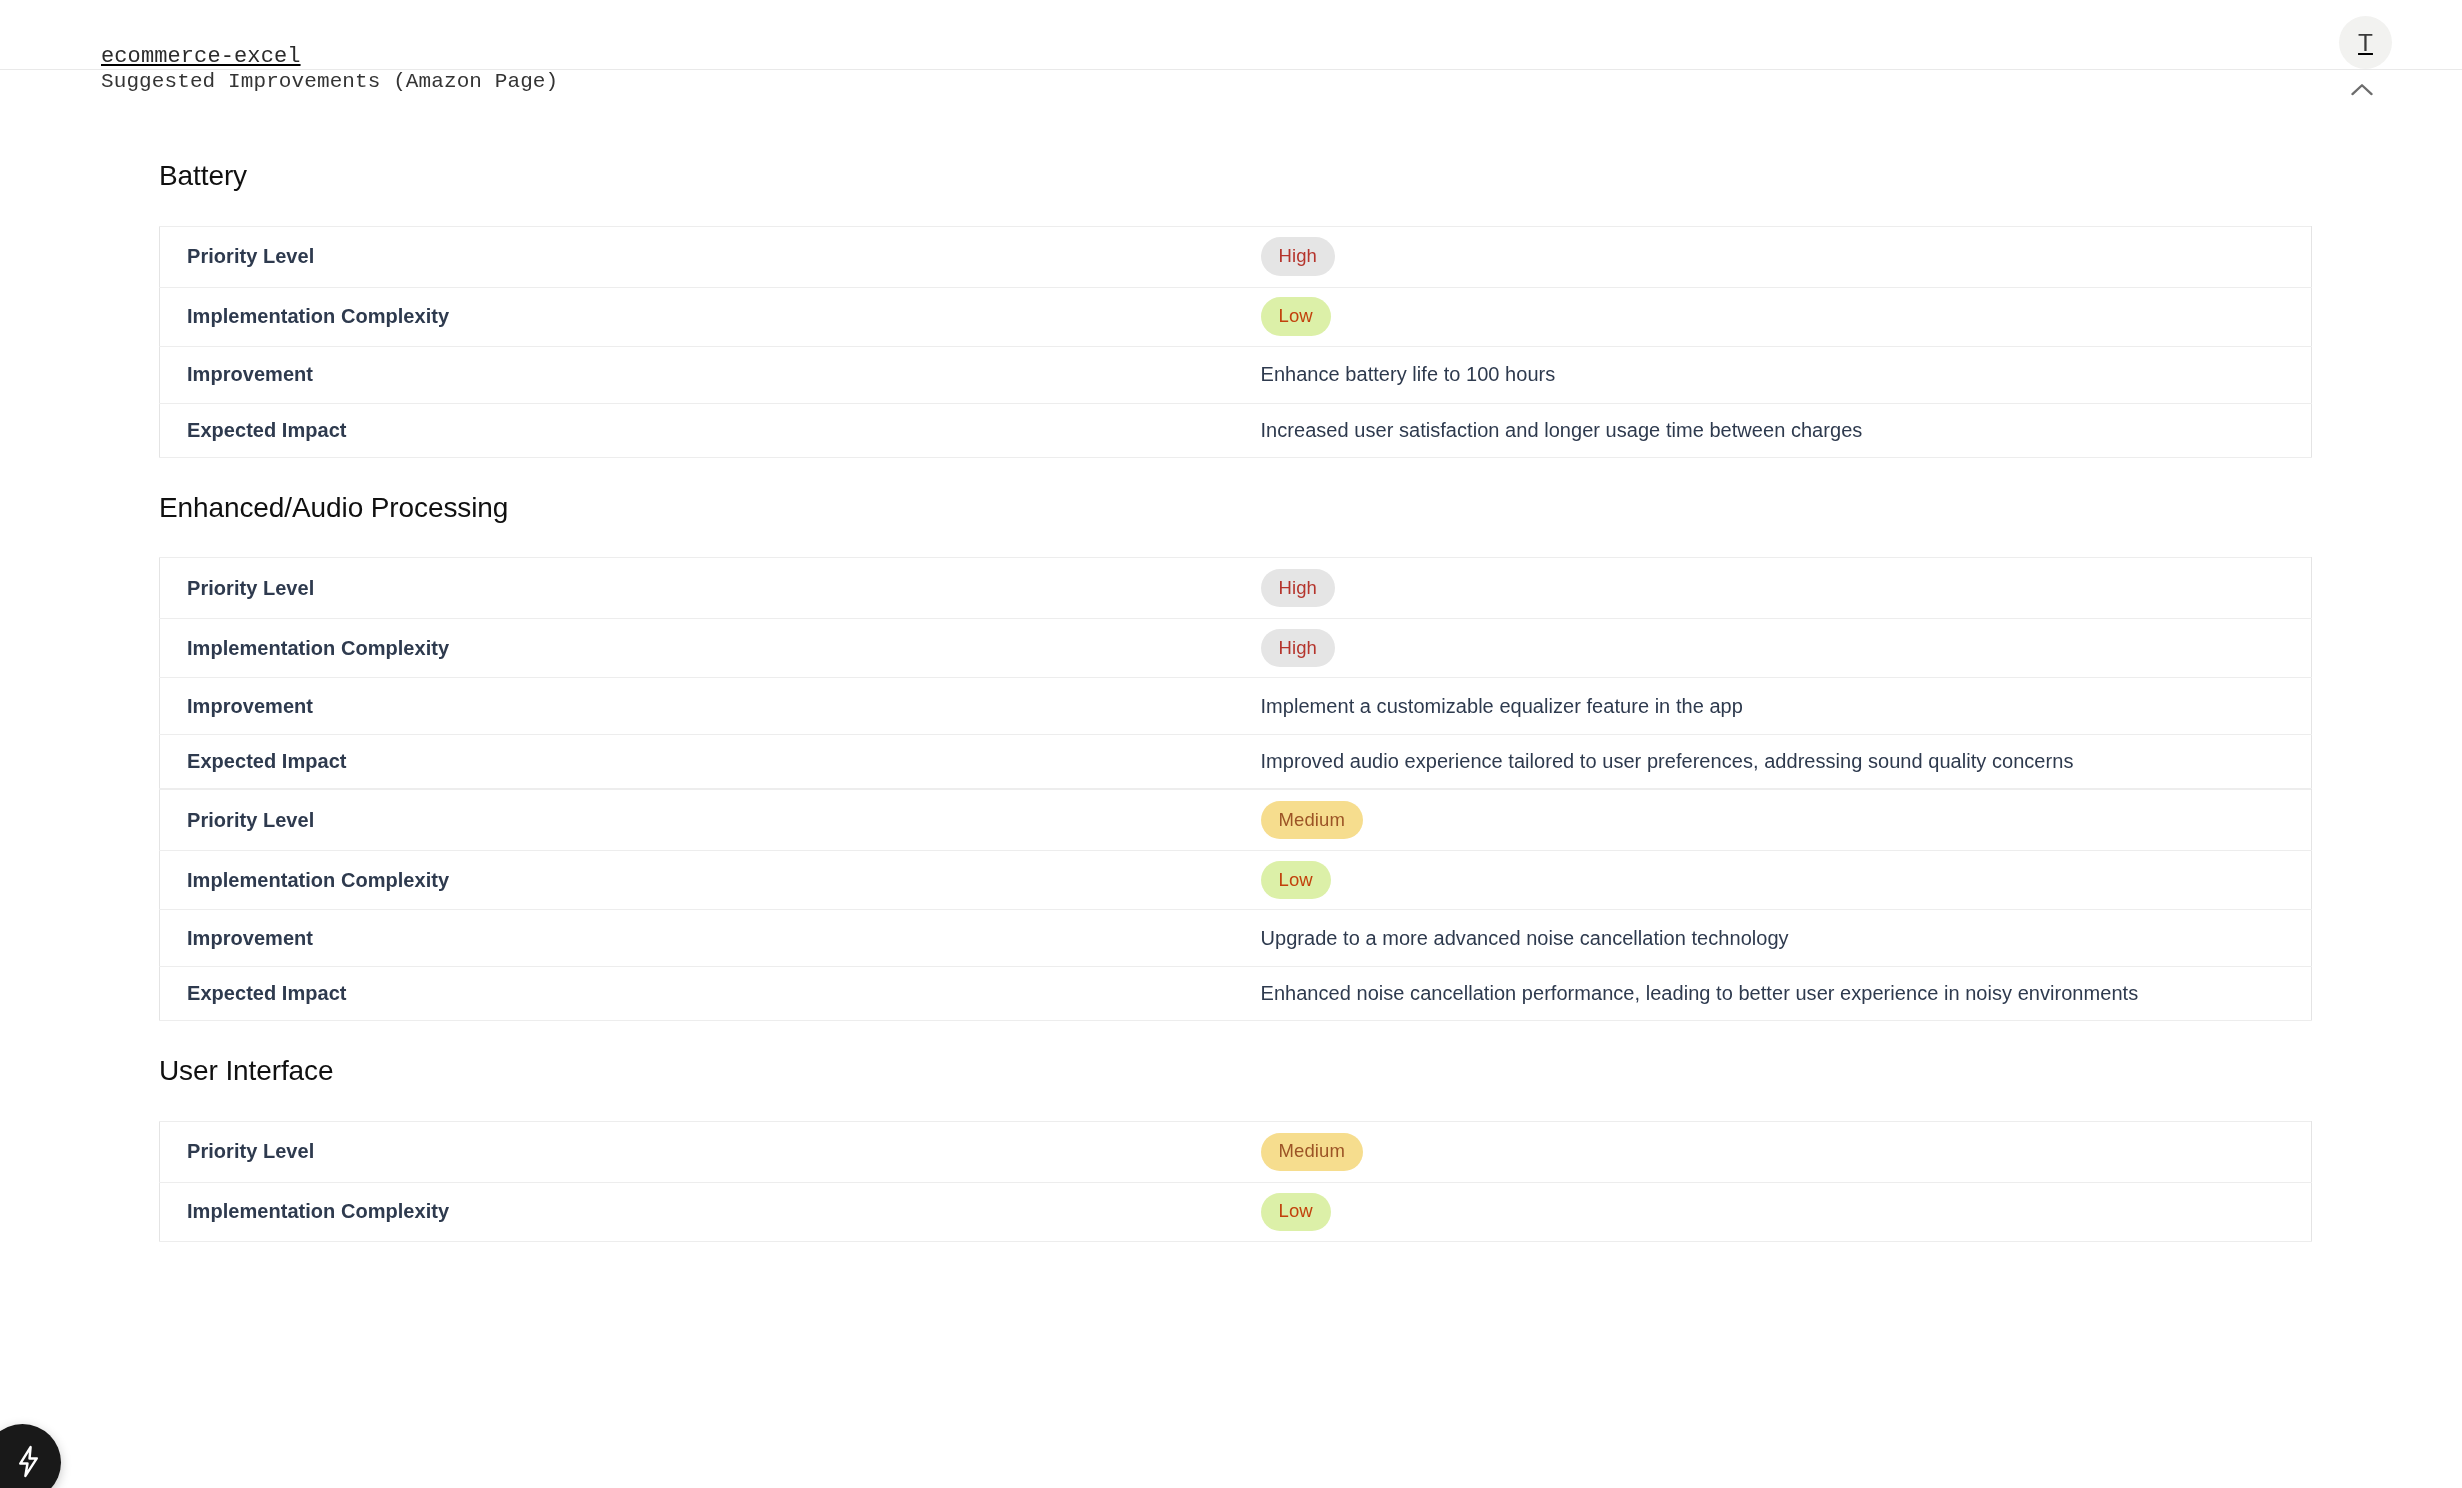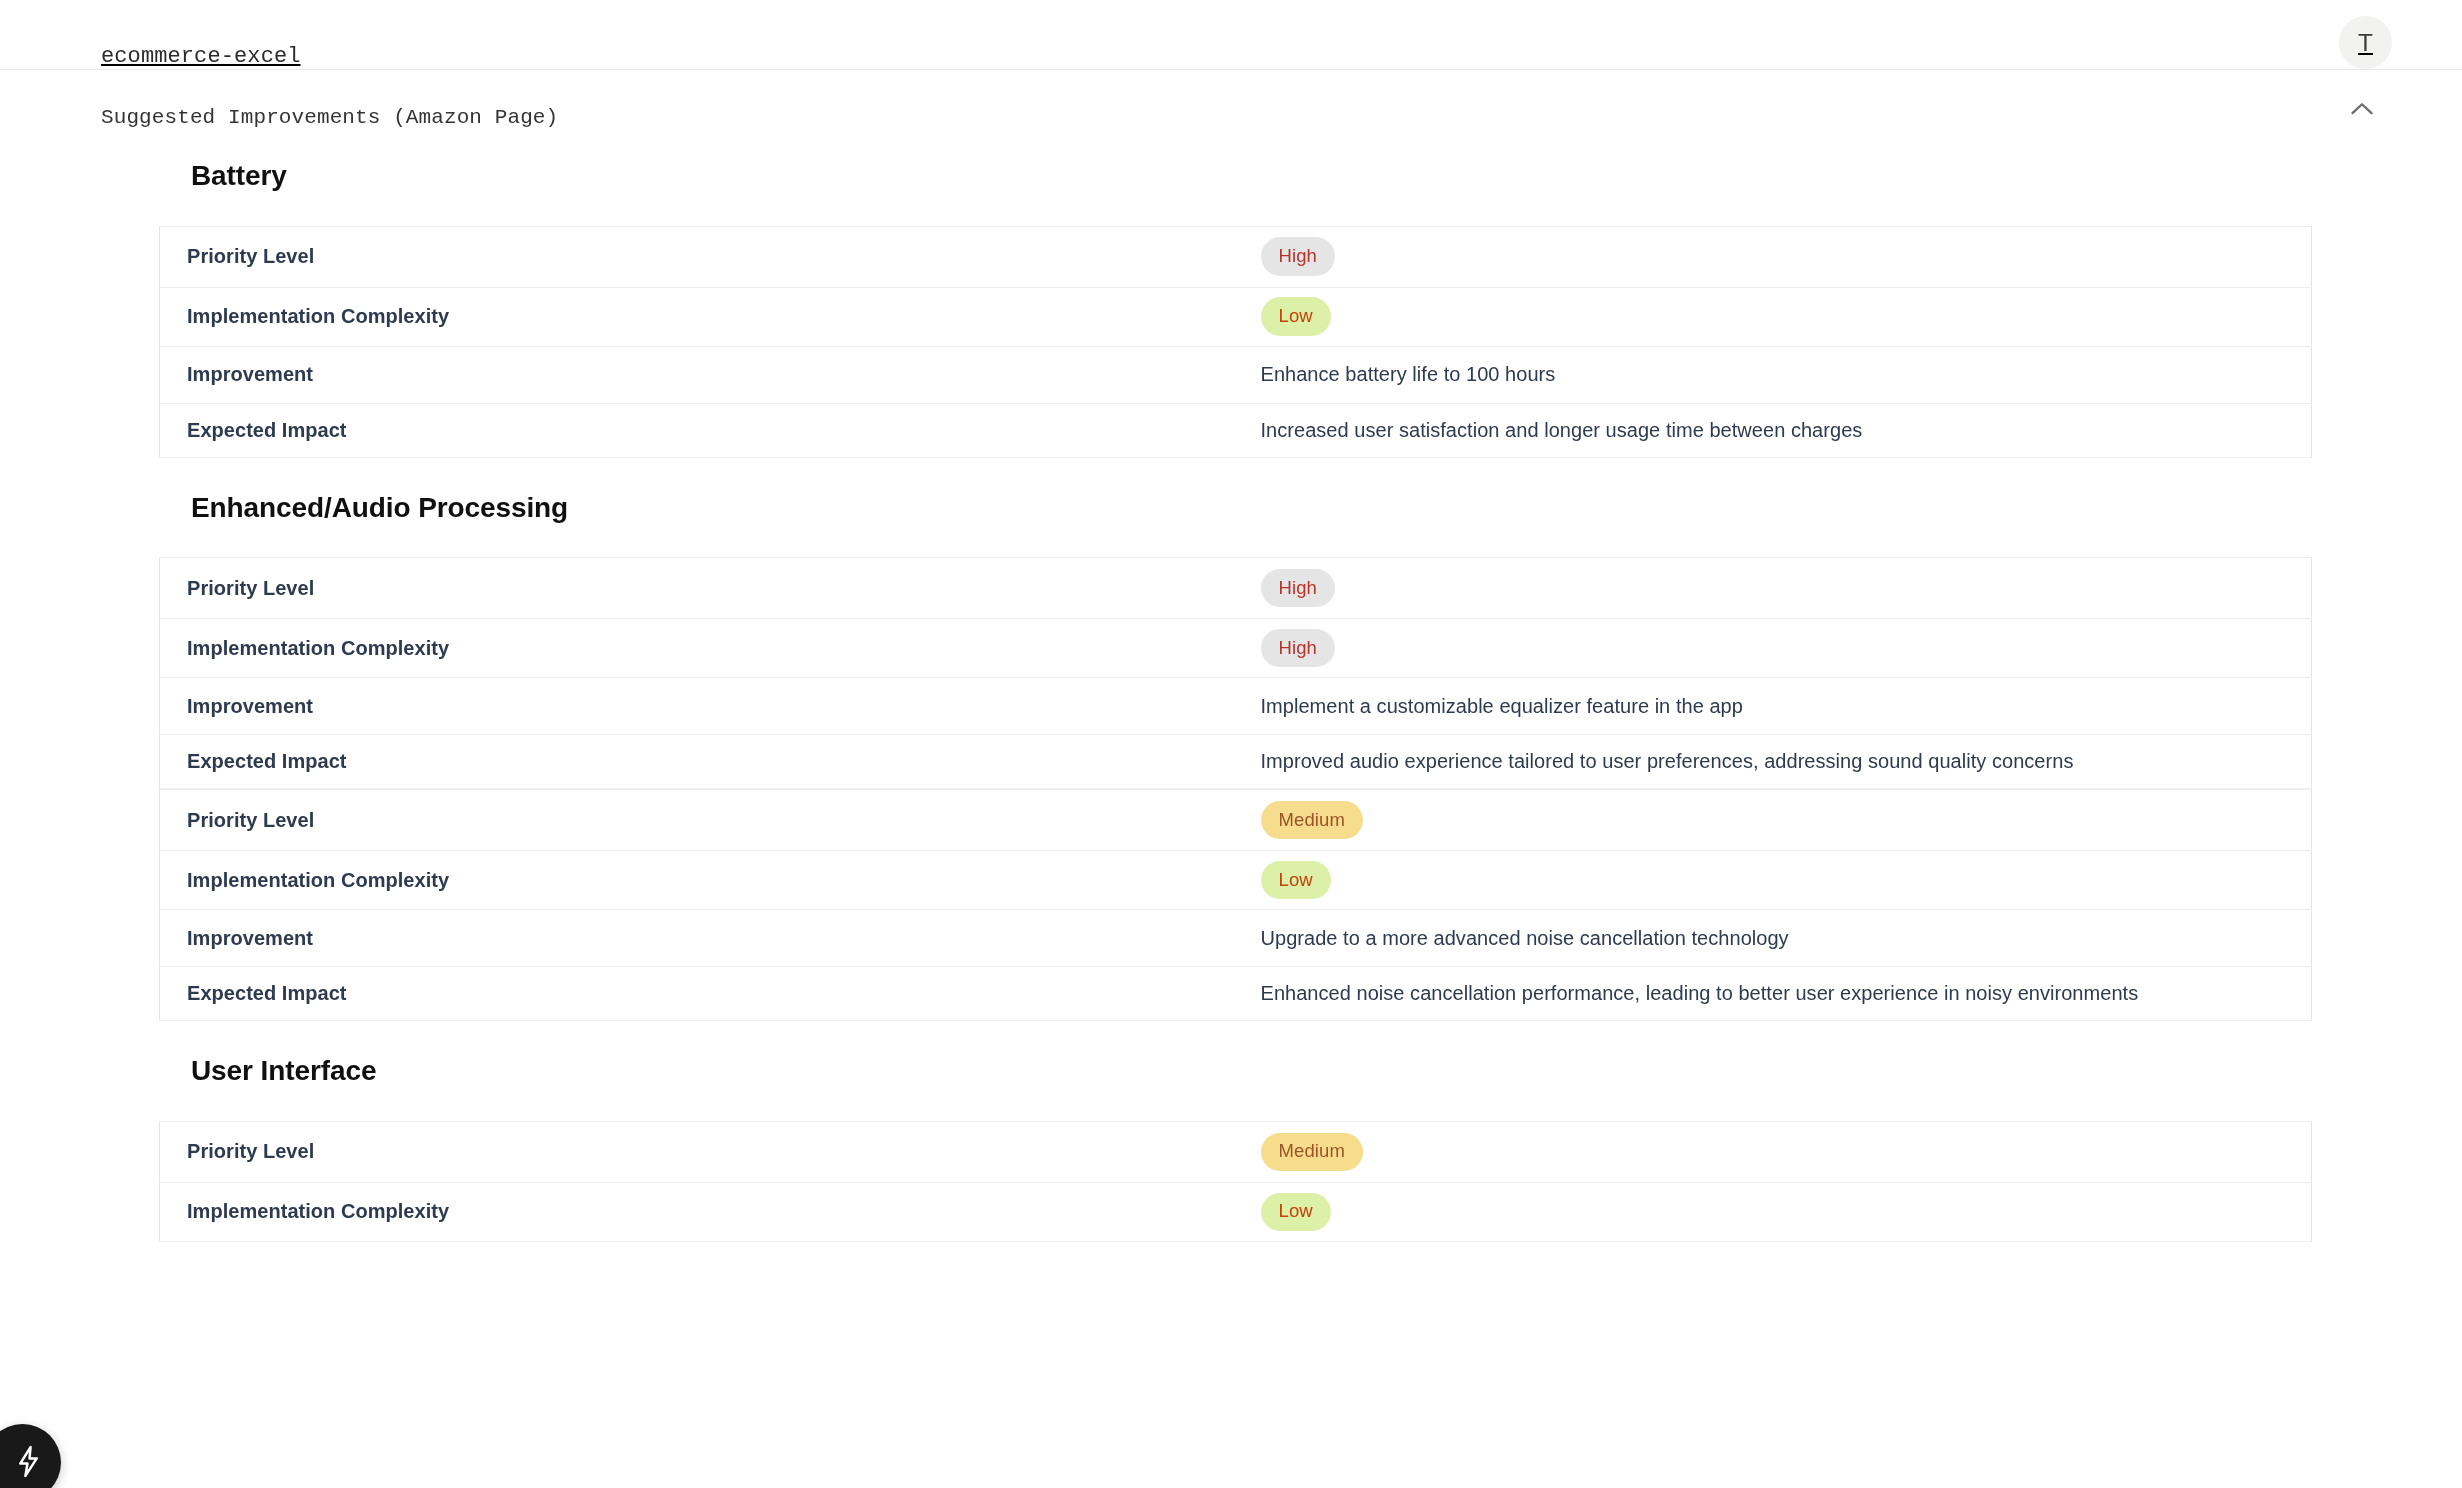--- a/index.html
+++ b/index.html
@@ -52,21 +52,21 @@
     color: #3a3a3a;
     font-weight: 400;
     flex: none;
   }
 
   
   .section-bar {
     position: relative;
     height: 59px;
     display: flex;
-    align-items: flex-end;
+    align-items: flex-start;
     background: #ffffff;
   }
 
   .section-bar-title {
     margin-left: 101px;
     font-family: "Liberation Mono", "DejaVu Sans Mono", monospace;
     font-size: 21px;
     color: #343434;
     letter-spacing: 0.1px;
     white-space: nowrap;
@@ -93,27 +93,26 @@
   .content {
     position: relative;
     padding-left: 159px;
     padding-right: 150px;
   }
 
   .group { }
   .group-title {
     font-size: 28px;
     line-height: 1.2;
-    font-weight: 700;
+    font-weight: 400;
     color: #101010;
     letter-spacing: -0.1px;
     padding-top: 33px;
     padding-bottom: 33px;
     white-space: nowrap;
-    margin-left: 32px;
   }
   .group:first-child .group-title { padding-top: 30px; }
 
   .prop-table {
     width: 100%;
     border-collapse: collapse;
     border-left: 1.5px solid #e4e4e4;
     border-right: 1.5px solid #e4e4e4;
     border-top: 1.5px solid #ededed;
     table-layout: fixed;

